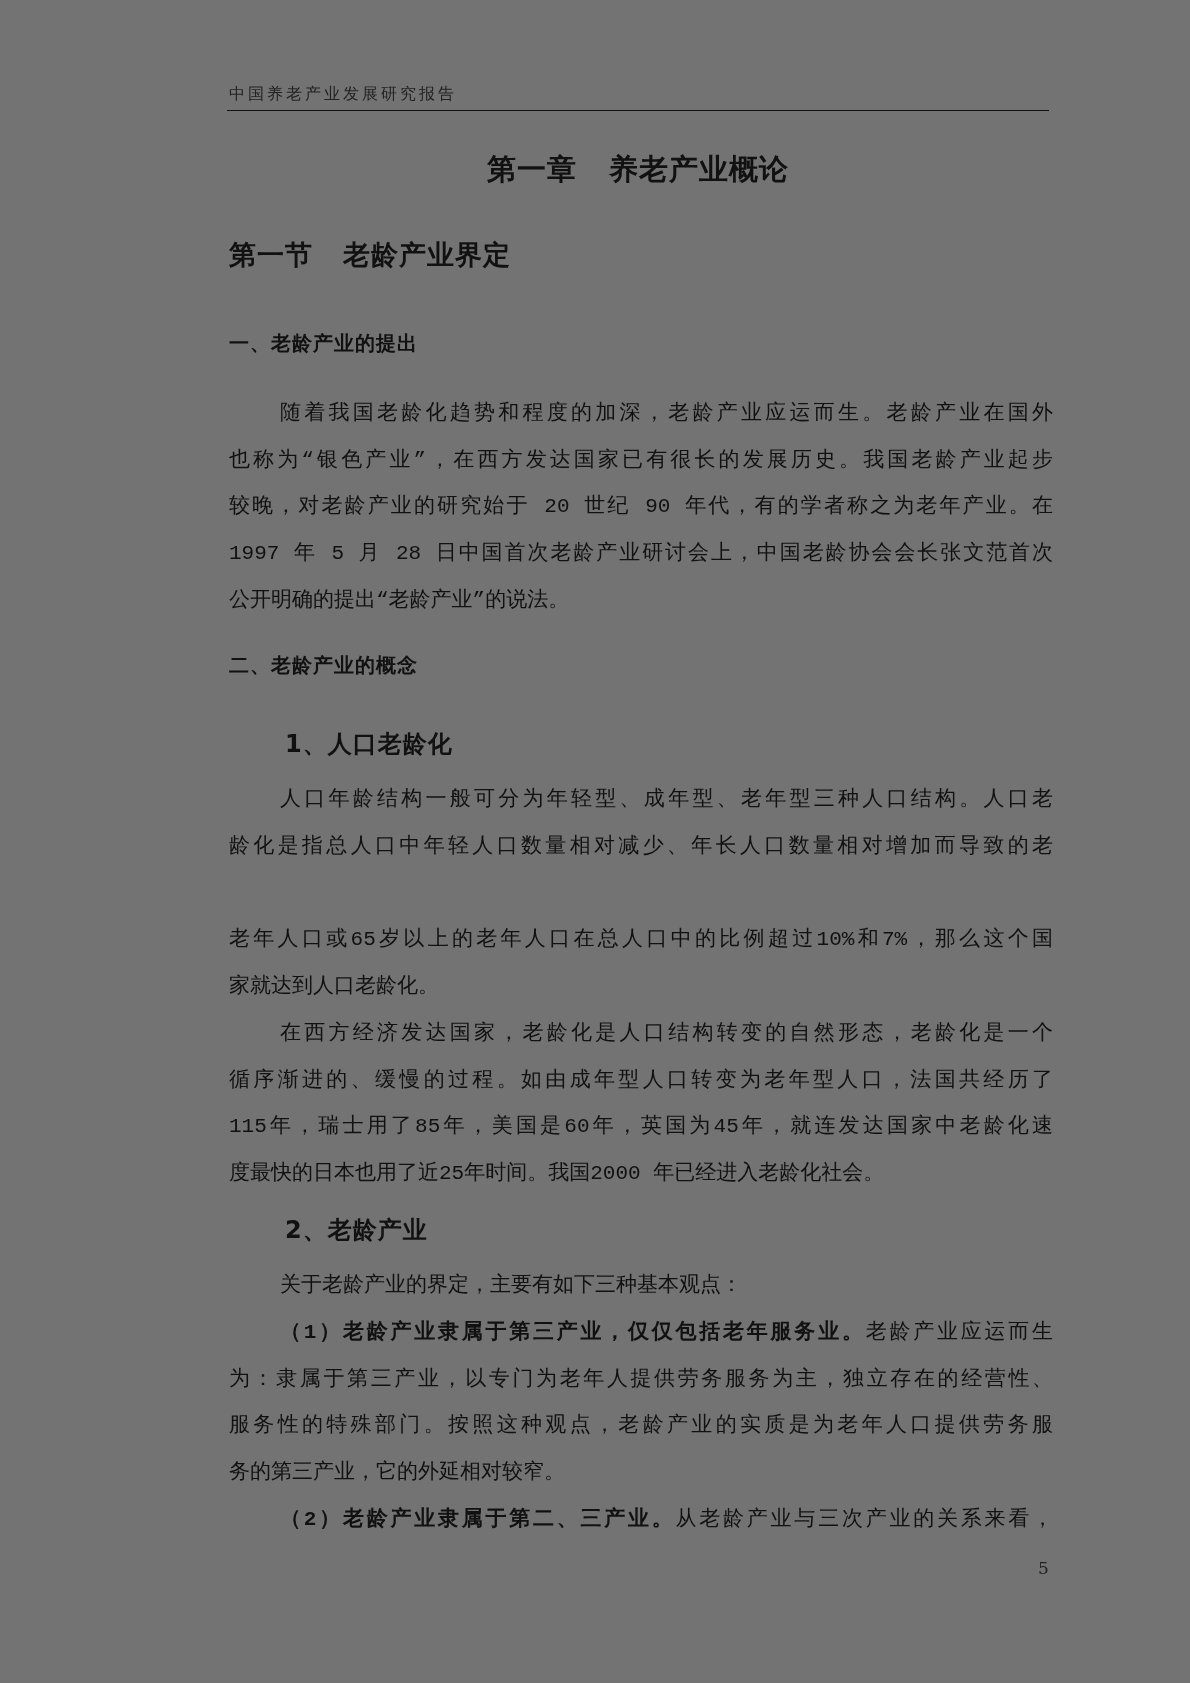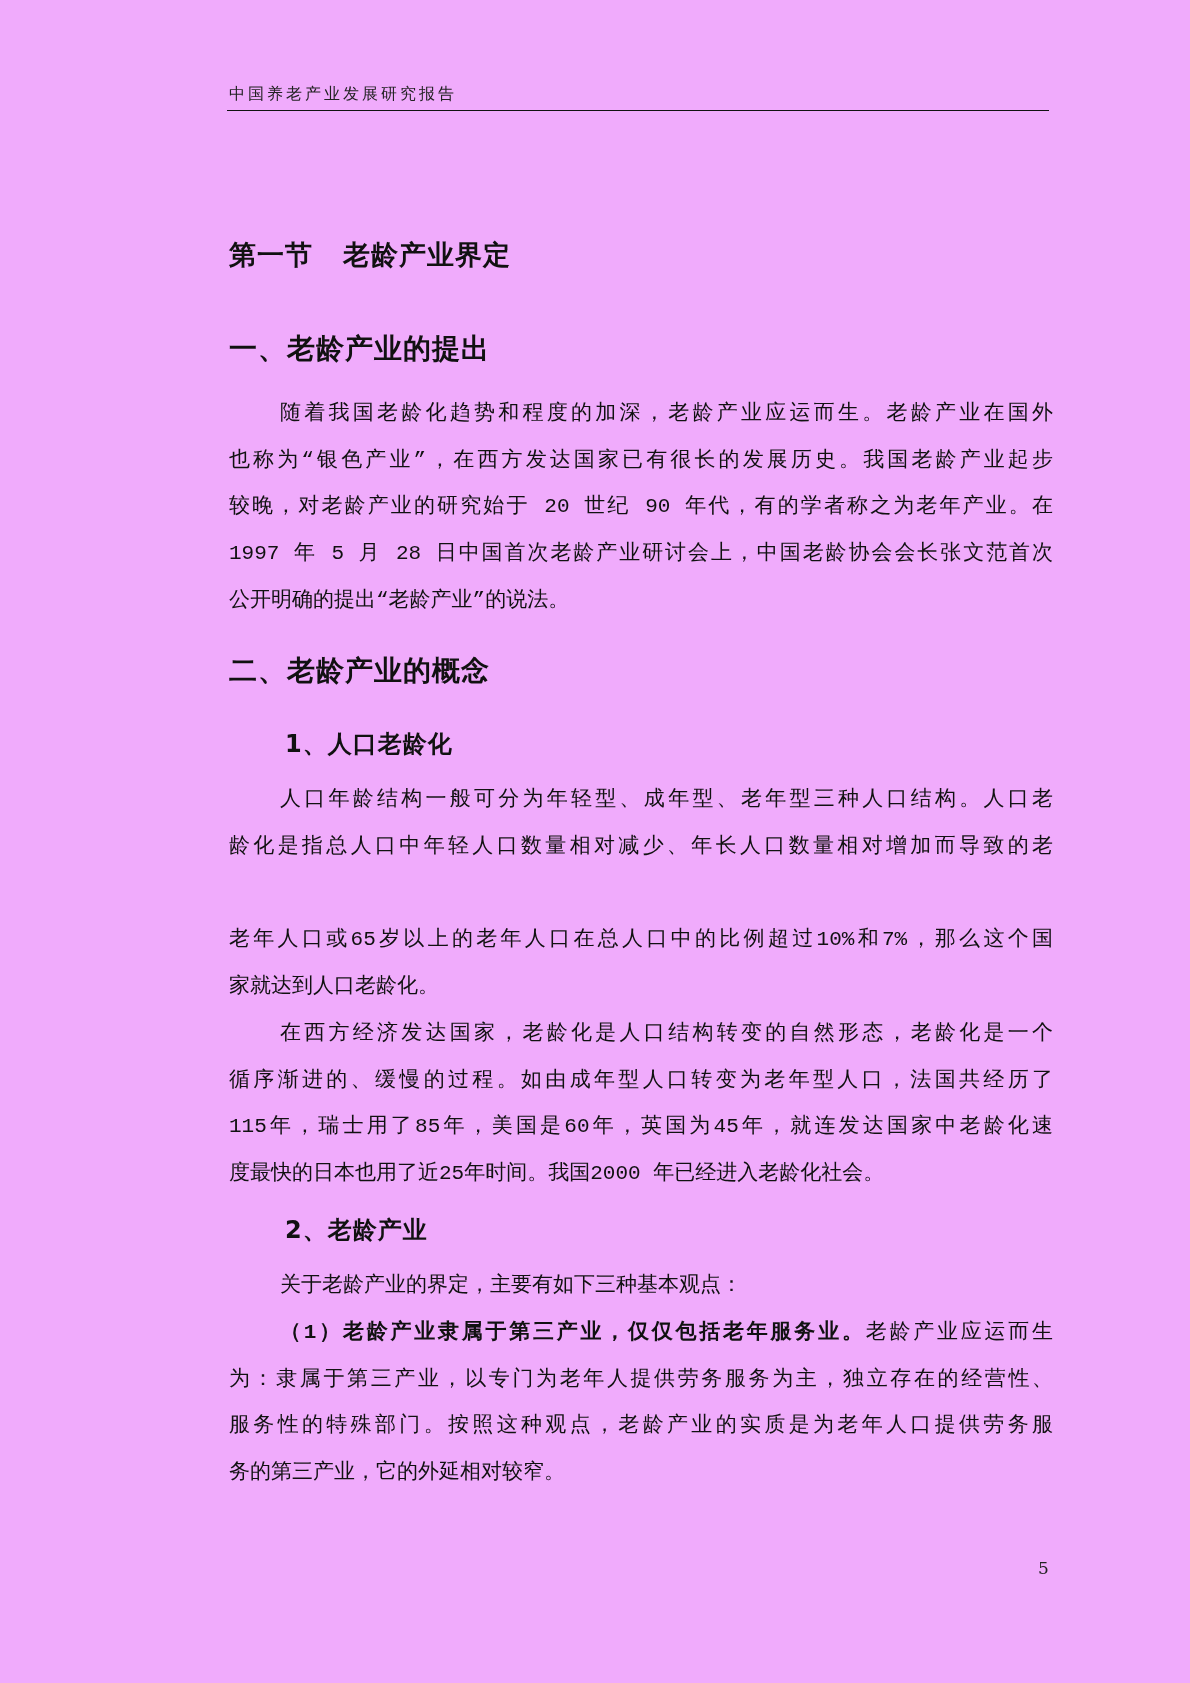--- a/index.html
+++ b/index.html
@@ -1,17 +1,17 @@
 <!DOCTYPE html>
 <html><head>
 <meta charset="utf-8">
 <style>
   html, body { margin: 0; padding: 0; background: #ffffff; }
   body { width: 1190px; height: 1683px; position: relative; overflow: hidden; color: #111; }
-  .page { position: absolute; left: 0; top: 0; width: 1190px; height: 1683px; background: #f0abfc; }
+  .page { position: absolute; left: 0; top: 0; width: 1190px; height: 1683px; background: #737373; }
   .running-header {
     position: absolute; left: 229px; top: 84px;
     font-family: "DejaVu Serif", "Liberation Serif", serif;
     font-size: 16px; letter-spacing: 3px; color: #222;
   }
   .header-rule {
     position: absolute; left: 227px; top: 110px; width: 822px; height: 0;
     border-top: 1.6px solid #111;
   }
   .abs { position: absolute; white-space: nowrap; }
@@ -23,21 +23,21 @@
   .chapter-title .gap { display: inline-block; width: 32px; }
   .section-title {
     left: 229px; top: 237px;
     font-family: "DejaVu Sans", "Liberation Sans", sans-serif;
     font-weight: bold; font-size: 27px; letter-spacing: 1px;
   }
   .section-title .gap { display: inline-block; width: 30px; }
   .h2 {
     left: 229px;
     font-family: "DejaVu Sans", "Liberation Sans", sans-serif;
-    font-weight: bold; font-size: 28px; letter-spacing: 1px;
+    font-weight: bold; font-size: 20px; letter-spacing: 1px;
   }
   .h3 {
     left: 285px;
     font-family: "DejaVu Sans", "Liberation Sans", sans-serif;
     font-weight: bold; font-size: 24px; letter-spacing: 1px;
   }
   .line {
     left: 229px; width: 824px;
     font-family: Liberation Mono, monospace;
     font-size: 21px; color: #111;
@@ -53,20 +53,23 @@
   }
 </style>
 </head>
 <body>
 
 <div class="page">
 
   <div class="running-header">中国养老产业发展研究报告</div>
   <div class="header-rule"></div>
 
+  <div class="abs chapter-title">
+    <span>第一章</span><span class="gap"></span><span>养老产业概论</span>
+  </div>
 
   <div class="abs section-title">
     <span>第一节</span><span class="gap"></span><span>老龄产业界定</span>
   </div>
 
   <div class="abs h2" style="top:330px">一、老龄产业的提出</div>
   <div class="abs line indent" style="top:398px">随着我国老龄化趋势和程度的加深，老龄产业应运而生。老龄产业在国外</div>
   <div class="abs line" style="top:445px">也称为“银色产业”，在西方发达国家已有很长的发展历史。我国老龄产业起步</div>
   <div class="abs line" style="top:491px">较晚，对老龄产业的研究始于 20 世纪 90 年代，有的学者称之为老年产业。在</div>
   <div class="abs line" style="top:538px">1997 年 5 月 28 日中国首次老龄产业研讨会上，中国老龄协会会长张文范首次</div>
@@ -86,15 +89,16 @@
   <div class="abs line last" style="top:1158px">度最快的日本也用了近25年时间。我国2000  年已经进入老龄化社会。</div>
 
   <div class="abs h3" style="top:1214px">2、老龄产业</div>
   <div class="abs line indent last" style="top:1270px">关于老龄产业的界定，主要有如下三种基本观点：</div>
 
   <div class="abs line indent" style="top:1317px"><span class="bold">（1）老龄产业隶属于第三产业，仅仅包括老年服务业。</span><span>老龄产业应运而生</span></div>
   <div class="abs line" style="top:1364px">为：隶属于第三产业，以专门为老年人提供劳务服务为主，独立存在的经营性、</div>
   <div class="abs line" style="top:1410px">服务性的特殊部门。按照这种观点，老龄产业的实质是为老年人口提供劳务服</div>
   <div class="abs line last" style="top:1457px">务的第三产业，它的外延相对较窄。</div>
 
+  <div class="abs line indent" style="top:1504px"><span class="bold">（2）老龄产业隶属于第二、三产业。</span><span>从老龄产业与三次产业的关系来看，</span></div>
 
   <div class="abs page-number">5</div>
 </div>
 
 </body></html>

